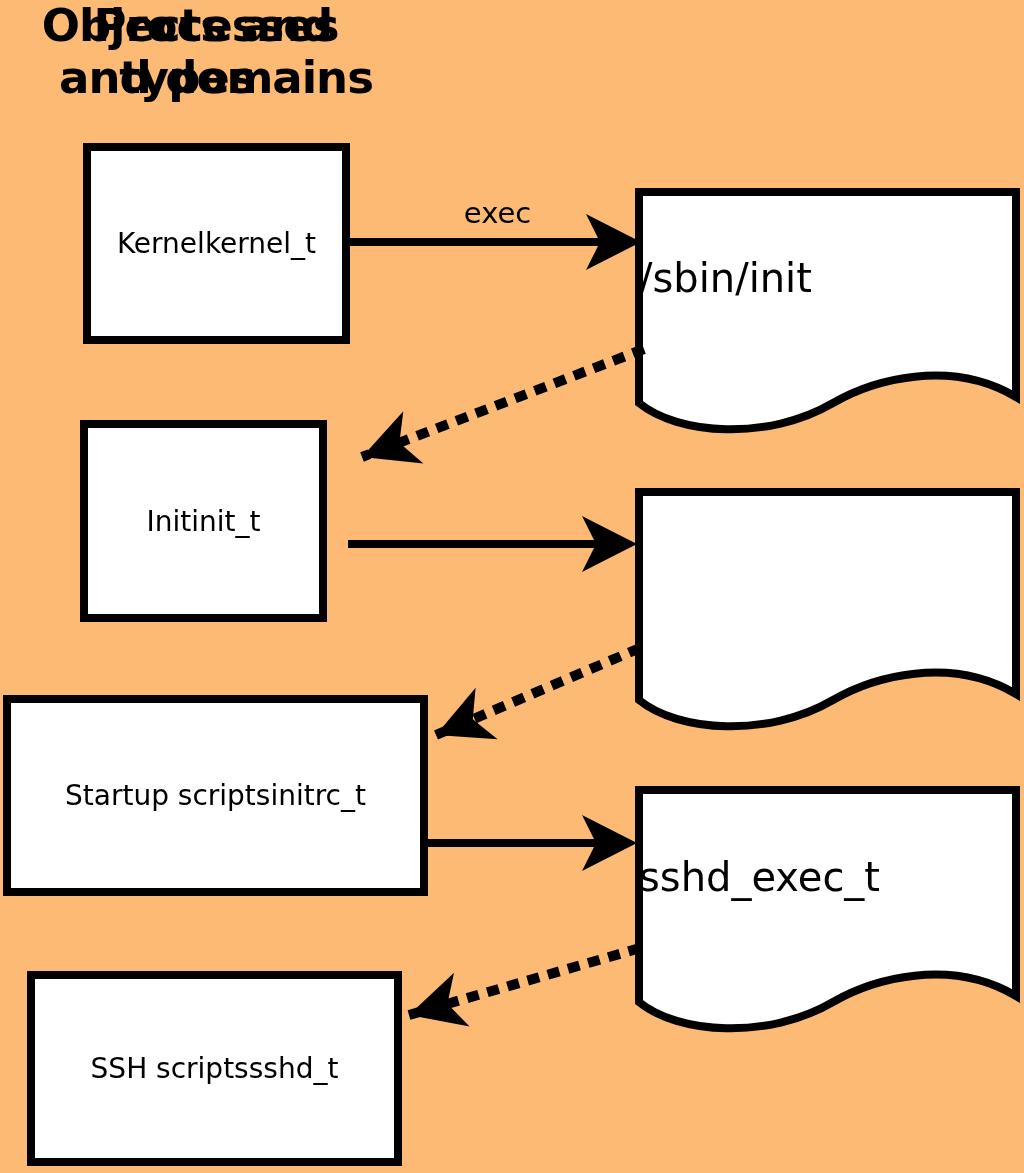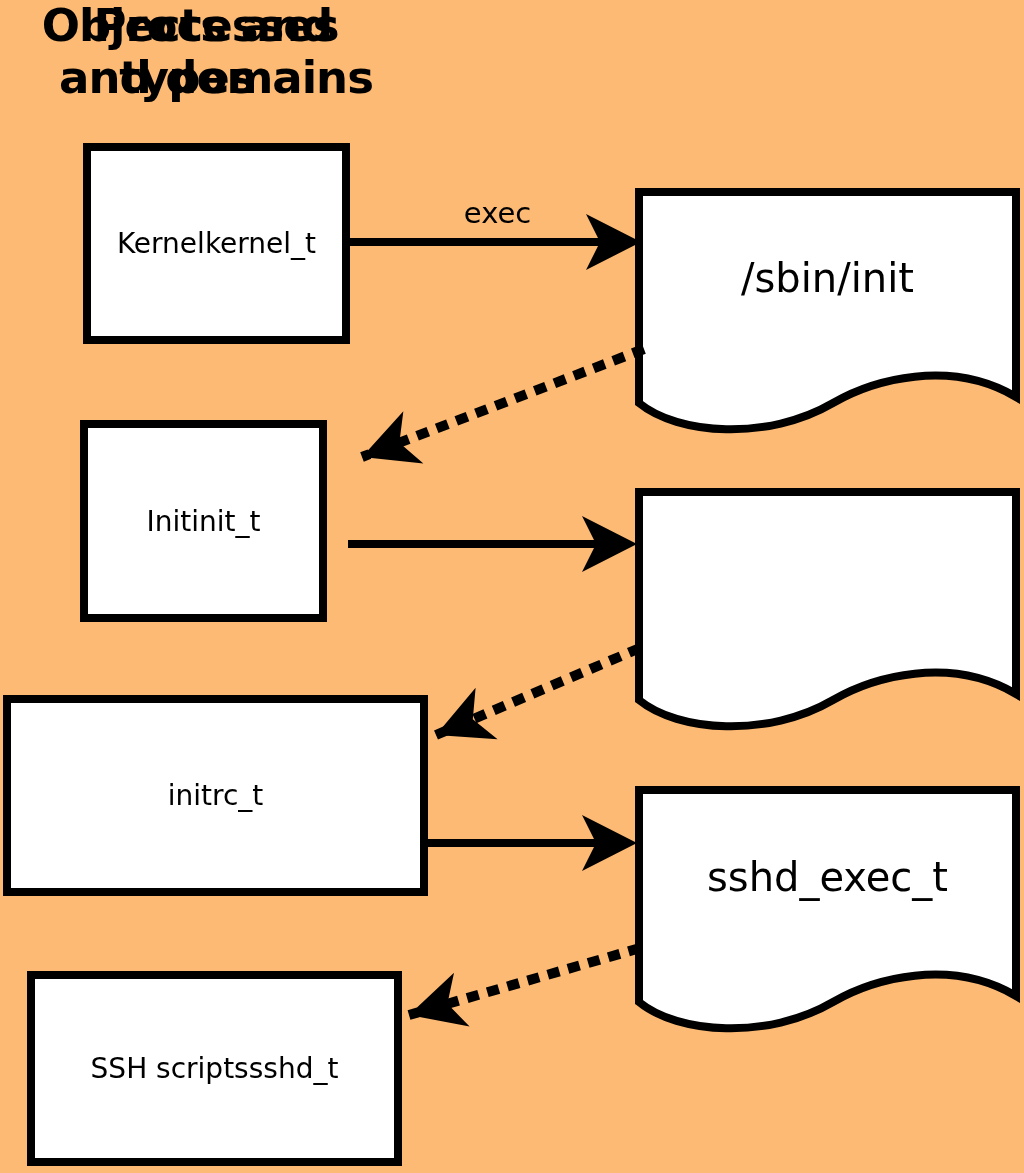--- a/index.html
+++ b/index.html
@@ -40,22 +40,22 @@
     line-height: 57px;
   }
   .pbox-kernel { left: 83px; top: 143px; width: 267px; height: 201px; }
   .pbox-init   { left: 80px; top: 420px; width: 247px; height: 202px; }
   .pbox-initrc { left: 3px;  top: 695px; width: 425px; height: 201px; }
   .pbox-sshd   { left: 27px; top: 971px; width: 375px; height: 195px; }
   .doc-text {
     position: absolute;
     box-sizing: border-box;
     display: flex;
-    flex-direction: row;
-    align-items: center;
+    flex-direction: column;
+    align-items: flex-start;
     justify-content: center;
     text-align: center;
     font-size: 40px;
     line-height: 57px;
     padding-bottom: 38px;
     pointer-events: none;
   }
   .doc-text-1 { left: 639px; top: 192px; width: 377px; height: 211px; }
   .doc-text-2 { left: 639px; top: 492px; width: 377px; height: 208px; }
   .doc-text-3 { left: 639px; top: 790px; width: 377px; height: 212px; }
@@ -110,20 +110,21 @@
 
   <div class="pbox pbox-kernel">
     <div>Kernel</div>
     <div>kernel_t</div>
   </div>
   <div class="pbox pbox-init">
     <div>Init</div>
     <div>init_t</div>
   </div>
   <div class="pbox pbox-initrc">
+    <div>Startup scripts</div>
     <div>initrc_t</div>
   </div>
   <div class="pbox pbox-sshd">
     <div>SSH scripts</div>
     <div>sshd_t</div>
   </div>
 
   <div class="doc-text doc-text-1">
     <div>/sbin/init</div>
   </div>

